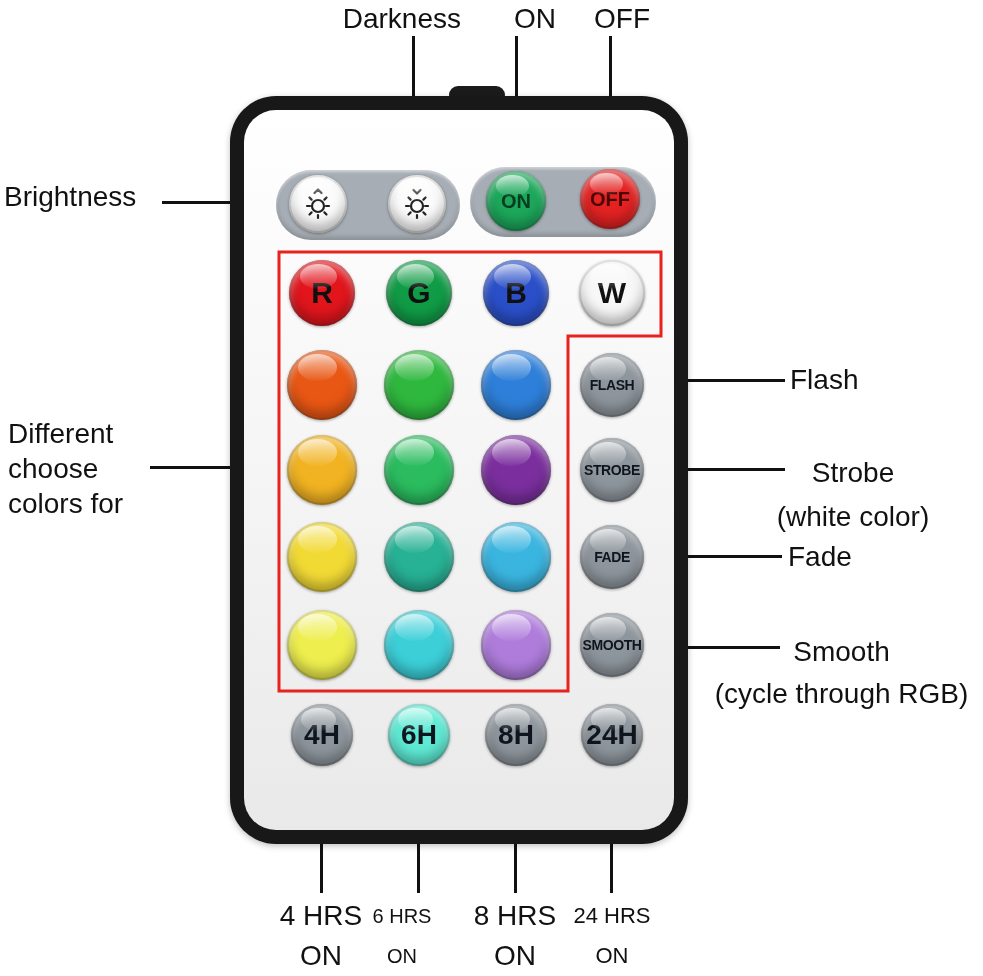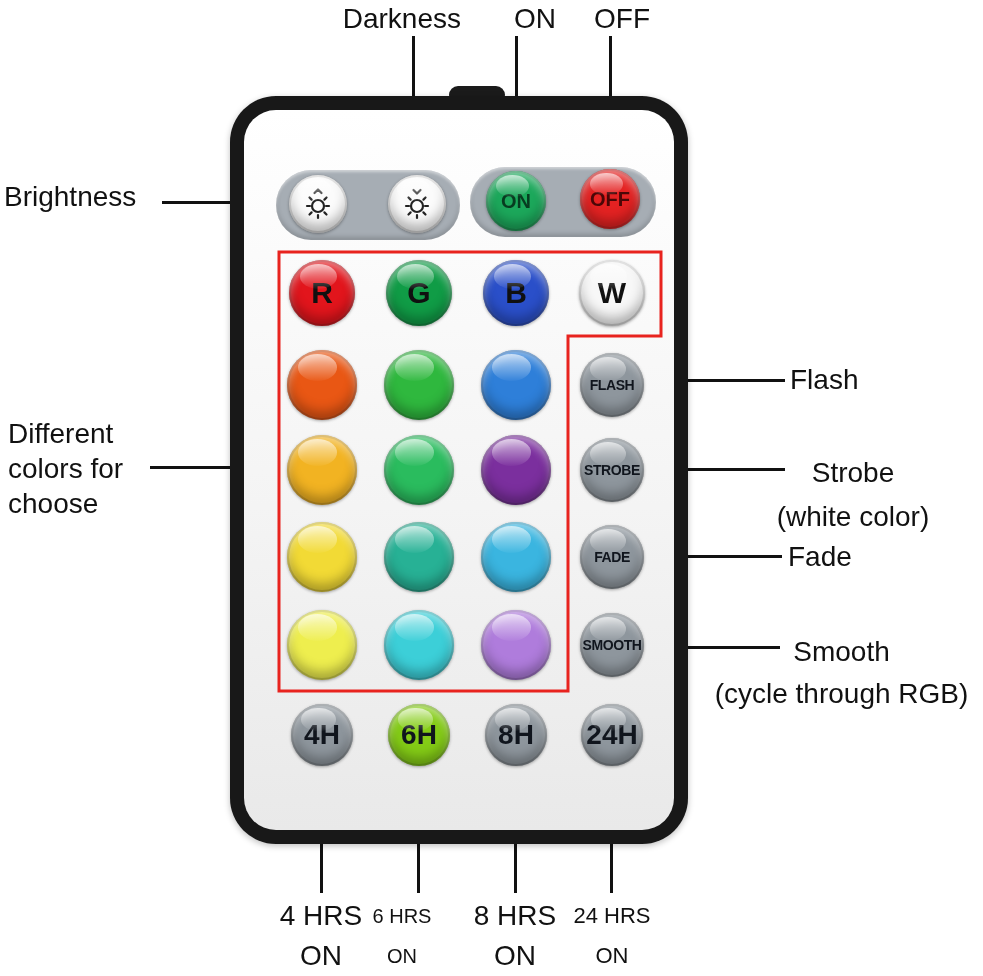--- a/index.html
+++ b/index.html
@@ -56,22 +56,22 @@
 
 <div class="canvas">
 
   <div class="label center" style="left:297px; top:2px; width:164px;">Darkness</div>
   <div class="label center" style="left:480px; top:2px; width:76px;">ON</div>
   <div class="label center" style="left:574px; top:2px; width:76px;">OFF</div>
 
   <div class="label" style="left:4px; top:180px;">Brightness</div>
   <div style="position:absolute; left:8px; top:416px; font-size:28px; line-height:35px;">
     <div>Different</div>
+    <div>choose</div>
     <div>colors for</div>
-    <div>choose</div>
   </div>
 
   <div class="label" style="left:790px; top:363px;">Flash</div>
   <div style="position:absolute; left:728px; top:451px; width:250px; text-align:center; font-size:28px; line-height:44px;">
     <div>Strobe</div>
     <div>(white color)</div>
   </div>
   <div class="label" style="left:788px; top:540px;">Fade</div>
   <div style="position:absolute; left:700px; top:631px; width:283px; text-align:center; font-size:28px; line-height:42px;">
     <div>Smooth</div>
@@ -170,21 +170,21 @@
   <div class="btn color-btn" style="left: 287px; top: 610px; background-color: rgb(238, 238, 78);"></div>
   <div class="btn color-btn" style="left: 384px; top: 610px; background-color: rgb(60, 207, 216);"></div>
   <div class="btn color-btn" style="left: 481px; top: 610px; background-color: rgb(175, 124, 220);"></div>
 
   <div class="btn mode-btn" style="left: 580px; top: 353px; background-color: rgb(142, 150, 157);">FLASH</div>
   <div class="btn mode-btn" style="left: 580px; top: 438px; background-color: rgb(142, 150, 157);">STROBE</div>
   <div class="btn mode-btn" style="left: 580px; top: 525px; background-color: rgb(142, 150, 157);">FADE</div>
   <div class="btn mode-btn" style="left: 580px; top: 613px; background-color: rgb(142, 150, 157);">SMOOTH</div>
 
   <div class="btn timer-btn" style="left: 291px; top: 704px; background-color: rgb(142, 150, 157);">4H</div>
-  <div class="btn timer-btn" style="left: 388px; top: 704px; background-color: #84cc16;">6H</div>
+  <div class="btn timer-btn" style="left: 388px; top: 704px; background-color: #5eead4;">6H</div>
   <div class="btn timer-btn" style="left: 485px; top: 704px; background-color: rgb(142, 150, 157);">8H</div>
   <div class="btn timer-btn" style="left: 581px; top: 704px; background-color: rgb(142, 150, 157);">24H</div>
 
   <svg class="outline-svg" width="983" height="976" viewBox="0 0 983 976">
     <polygon points="279,252 661,252 661,336 568,336 568,691 279,691" fill="none" stroke-width="3" stroke="#e8231e"></polygon>
   </svg>
 
 </div>
 
 </body></html>

